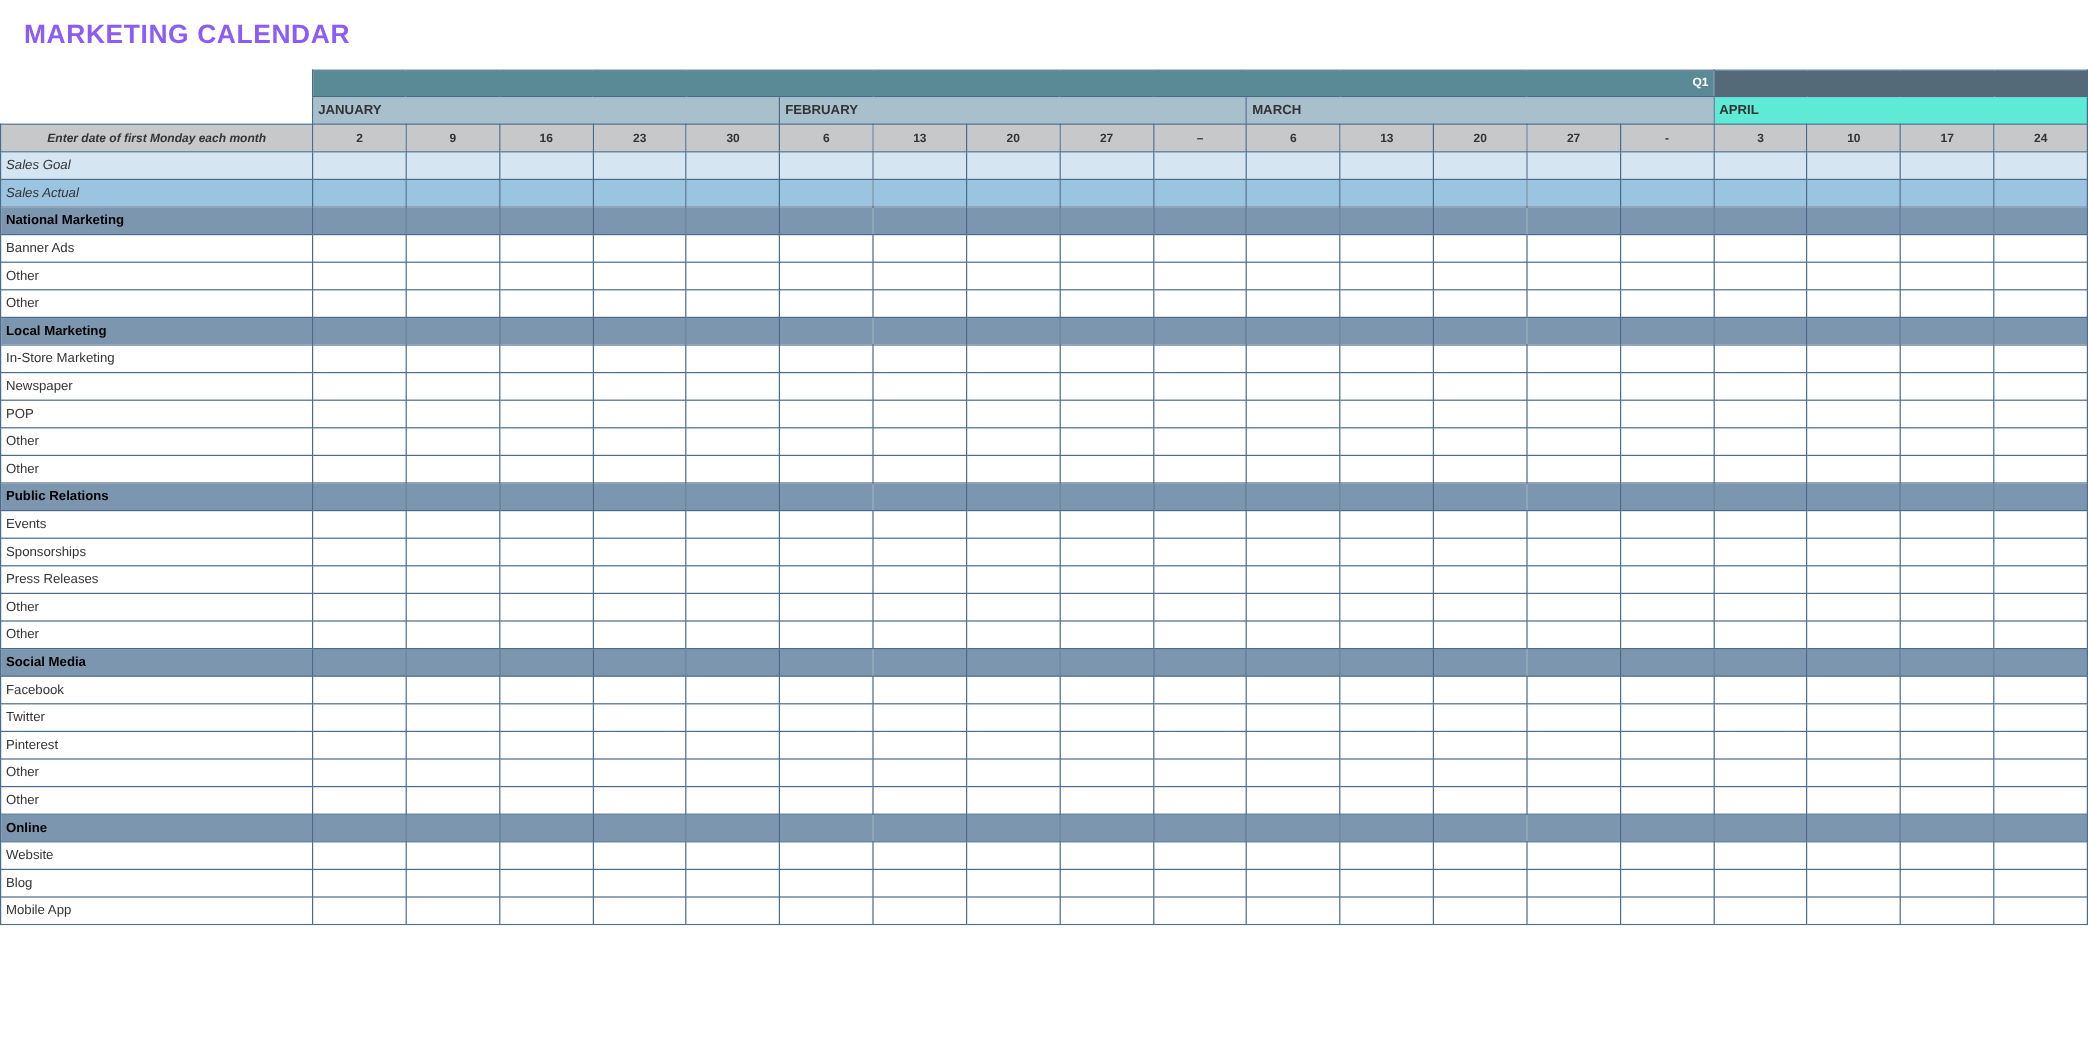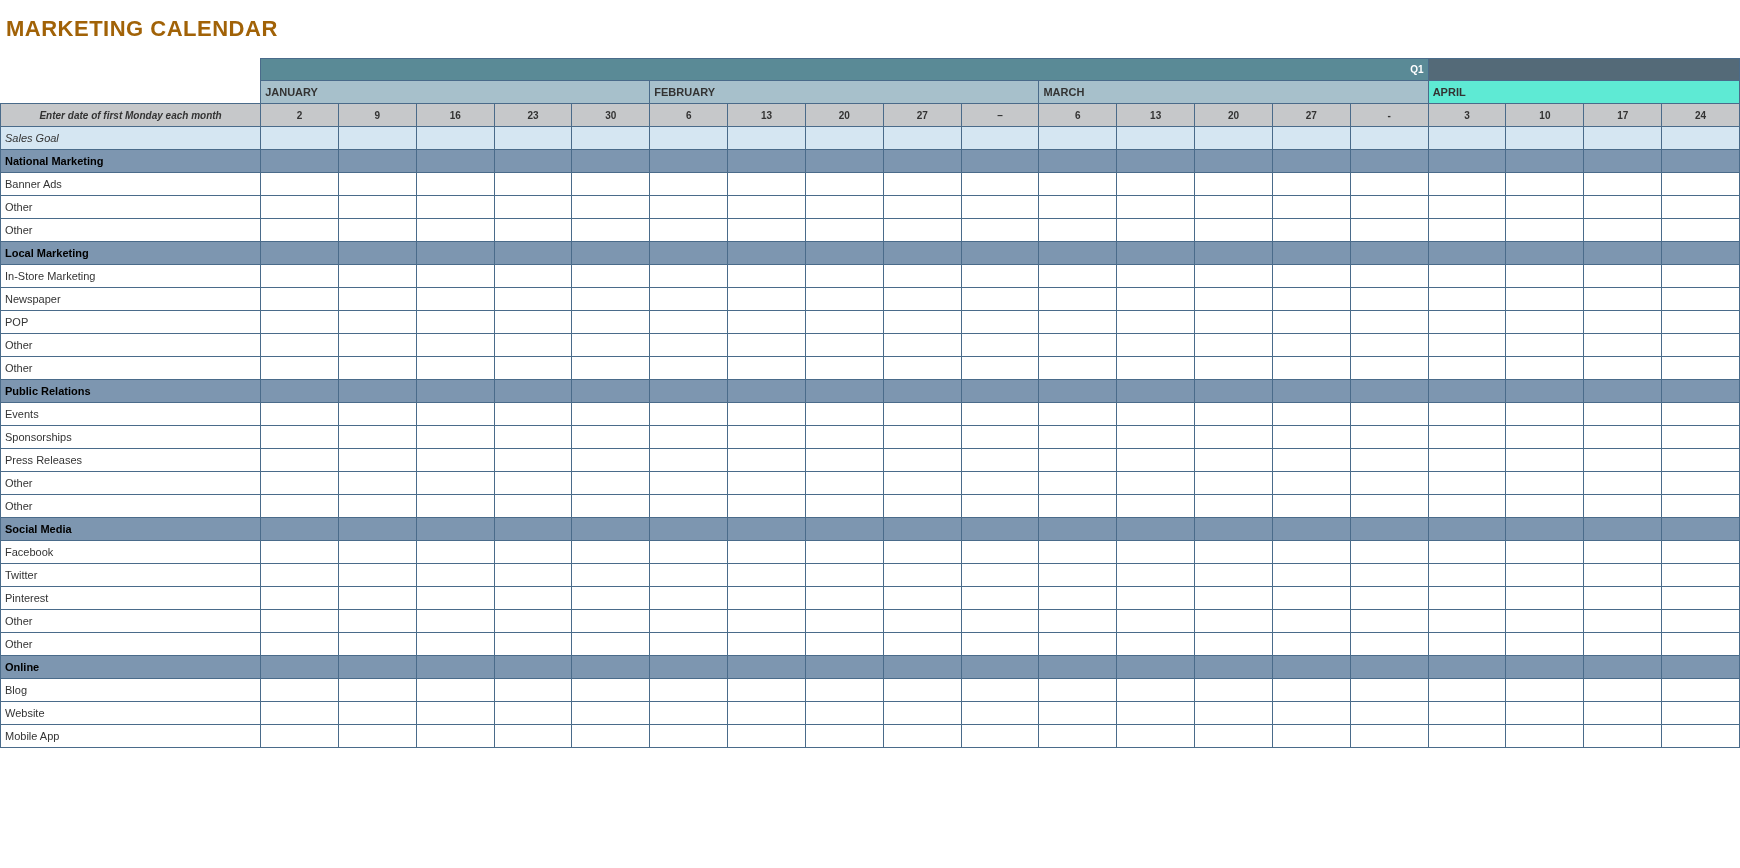--- a/index.html
+++ b/index.html
@@ -1,16 +1,16 @@
 <!DOCTYPE html>
 <html><head>
 <meta charset="utf-8">
 <style>
 body{margin:0;font-family:Arial,Helvetica,sans-serif;background:#fff;font-size:11px;color:#333;overflow-x:auto}
-.title{font:bold 22px Arial;color:#a16207;padding:16px 0 16px 6px;letter-spacing:.5px}
+.title{font:bold 22px Arial;color:#8b5cf6;padding:16px 0 16px 20px;letter-spacing:.5px}
 table{border-collapse:collapse;width:100%;table-layout:fixed}
 td,th{border:1px solid #4a6b8a;height:22px;padding:0 4px;overflow:hidden;white-space:nowrap}
 .labelcol{width:234px;text-align:center}
 .wkcol{width:70px;text-align:center}
 th{font-weight:bold}
 .q1{background:#5a8a96;color:#fff;font-size:10px;text-align:right;height:18px}
 .q2{background:#546a78;color:#fff;height:18px}
 .mon{background:#a7c0cb;color:#333;text-align:left;font-size:11px}
 .mon2{background:#5eead4}
 .wk{background:#c6c8ca;color:#333;font-size:10px}
@@ -84,20 +84,42 @@
         <td class="goal"></td>
         <td class="goal"></td>
         <td class="goal"></td>
         <td class="goal"></td>
         <td class="goal"></td>
         <td class="goal"></td>
         <td class="goal"></td>
         <td class="goal"></td>
         <td class="goal"></td>
       </tr>
+      <tr class="actual">
+        <td>Sales Actual</td>
+        <td class="actual"></td>
+        <td class="actual"></td>
+        <td class="actual"></td>
+        <td class="actual"></td>
+        <td class="actual"></td>
+        <td class="actual"></td>
+        <td class="actual"></td>
+        <td class="actual"></td>
+        <td class="actual"></td>
+        <td class="actual"></td>
+        <td class="actual"></td>
+        <td class="actual"></td>
+        <td class="actual"></td>
+        <td class="actual"></td>
+        <td class="actual"></td>
+        <td class="actual"></td>
+        <td class="actual"></td>
+        <td class="actual"></td>
+        <td class="actual"></td>
+      </tr>
       <tr class="section">
         <td>National Marketing</td>
         <td class="section"></td>
         <td class="section"></td>
         <td class="section"></td>
         <td class="section"></td>
         <td class="section"></td>
         <td class="section"></td>
         <td class="section"></td>
         <td class="section"></td>
@@ -591,43 +613,43 @@
         <td class="section"></td>
         <td class="section"></td>
         <td class="section"></td>
         <td class="section"></td>
         <td class="section"></td>
         <td class="section"></td>
         <td class="section"></td>
         <td class="section"></td>
       </tr>
       <tr class="item">
+        <td>Website</td>
+        <td class=""></td>
+        <td class=""></td>
+        <td class=""></td>
+        <td class=""></td>
+        <td class=""></td>
+        <td class=""></td>
+        <td class=""></td>
+        <td class=""></td>
+        <td class=""></td>
+        <td class=""></td>
+        <td class=""></td>
+        <td class=""></td>
+        <td class=""></td>
+        <td class=""></td>
+        <td class=""></td>
+        <td class=""></td>
+        <td class=""></td>
+        <td class=""></td>
+        <td class=""></td>
+      </tr>
+      <tr class="item">
         <td>Blog</td>
-        <td class=""></td>
-        <td class=""></td>
-        <td class=""></td>
-        <td class=""></td>
-        <td class=""></td>
-        <td class=""></td>
-        <td class=""></td>
-        <td class=""></td>
-        <td class=""></td>
-        <td class=""></td>
-        <td class=""></td>
-        <td class=""></td>
-        <td class=""></td>
-        <td class=""></td>
-        <td class=""></td>
-        <td class=""></td>
-        <td class=""></td>
-        <td class=""></td>
-        <td class=""></td>
-      </tr>
-      <tr class="item">
-        <td>Website</td>
         <td class=""></td>
         <td class=""></td>
         <td class=""></td>
         <td class=""></td>
         <td class=""></td>
         <td class=""></td>
         <td class=""></td>
         <td class=""></td>
         <td class=""></td>
         <td class=""></td>

